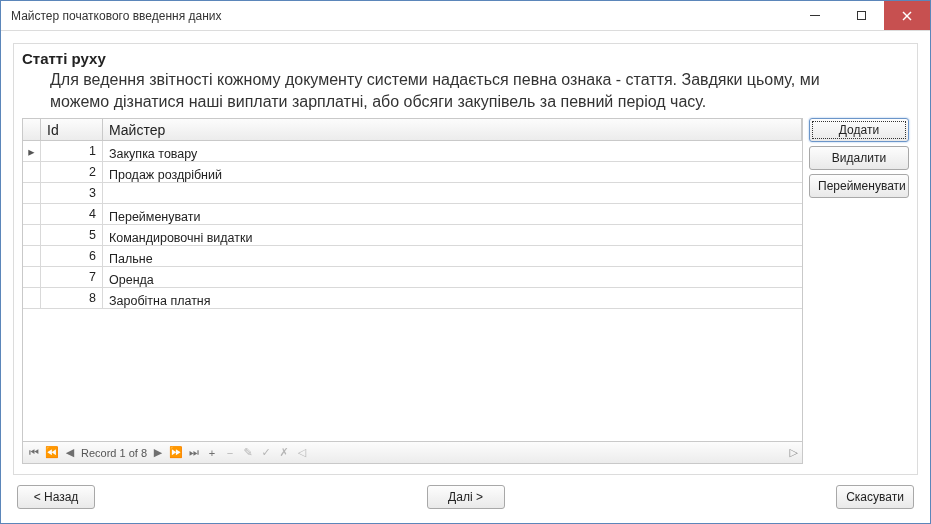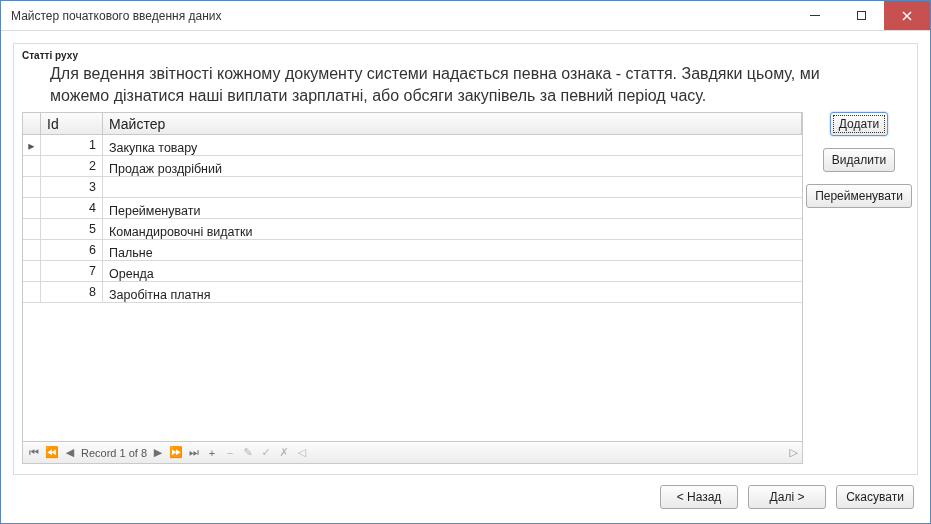--- a/index.html
+++ b/index.html
@@ -46,21 +46,21 @@
     display: flex; flex-direction: column;
   }
   .group {
     border: 1px solid #dcdcdc;
     padding: 6px 8px 10px 8px;
     display: flex; flex-direction: column;
     flex: 1;
   }
   .group-title {
     font-weight: bold;
-    font-size: 10px;
+    font-size: 15px;
     color: #222;
     margin: 0 0 2px 0;
   }
   .group-desc {
     color: #333;
     font-size: 16px;
     margin: 0 0 6px 28px;
     line-height: 1.35;
     max-width: 780px;
   }
@@ -121,40 +121,40 @@
   .grid-nav .nbtn {
     width: 14px; height: 14px;
     display: flex; align-items: center; justify-content: center;
     color: #6f6f6f;
     user-select: none;
     font-family: Arial, sans-serif;
   }
   .grid-nav .nbtn.disabled { color: #b5b5b5; }
   .grid-nav .spacer { flex: 1; }
   .grid-nav .hscroll { width:10px; text-align:right; color:#8a8a8a; }
-  .side-btns { width: 100px; display: flex; flex-direction: column; gap: 12px; align-items: center; }
+  .side-btns { width: 100px; display: flex; flex-direction: column; gap: 4px; }
   .btn {
     height: 24px;
     background: linear-gradient(#fdfdfd,#e9e9e9);
     border: 1px solid #a8a8a8;
     border-radius: 3px;
     font-size: 12px;
     color: #222;
     padding: 0 8px;
     cursor: default;
     font-family: inherit;
   }
   .btn.focus {
     outline: 1px dotted #333;
     outline-offset: -4px;
     border-color: #6b95c9;
     box-shadow: 0 0 2px #8fb5e4;
   }
   .footer {
-    display: flex; justify-content: flex-end; gap: 10px;
+    display: flex; justify-content: space-between; gap: 10px;
     padding: 10px 4px 2px 4px;
   }
   .footer .btn { width: 78px; }
 </style>
 </head>
 <body>
 
 <div class="window">
   <div class="titlebar">
     <span class="title">Майстер початкового введення даних</span>

